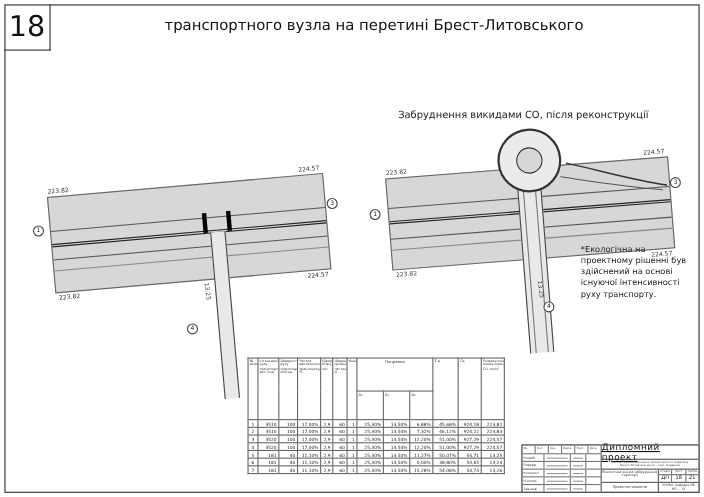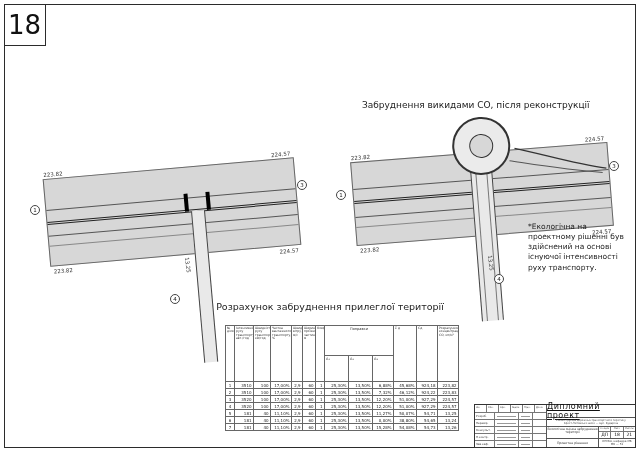--- a/index.html
+++ b/index.html
@@ -79,20 +79,21 @@
 <body>
 
 <div id="stage">
   <div class="frame"></div>
 
   <div class="corner-box">
     <span>18</span>
   </div>
 
   <div class="sheet-title">
+    <div>транспортного вузла на перетині Брест-Литовського</div>
   </div>
 
   <div class="diagram-caption" style="left:362px;top:100px;">Забруднення викидами СО, після реконструкції</div>
 
   <div style="position:absolute;left:38px;top:150px;width:270px;height:160px;">
     <div class="band" style="left:8px;top:18px;width:252px;height:88px;transform:rotate(-5deg);">
       <div class="elev" style="left:0;top:-8px;">223.82</div>
       <div class="elev" style="right:2px;top:-8px;">224.57</div>
       <div class="elev" style="right:2px;bottom:-9px;">224.57</div>
       <div class="elev" style="left:2px;bottom:-9px;">223.82</div>
@@ -141,21 +142,20 @@
     </div>
 
     <div class="note" style="left:183px;top:94px;">*Екологічна на проектному рішенні був здійснений на основі існуючої інтенсивності руху транспорту.</div>
 
     <div class="dim-label" style="left:138px;top:132px;transform:rotate(83deg);">13.25</div>
   </div>
   <div class="marker" style="left:336px;top:190px;">1</div>
   <div class="marker" style="left:609px;top:161px;">3</div>
   <div class="marker" style="left:494px;top:274px;">4</div>
 
-  <div class="calc-title">Розрахунок забруднення прилеглої території</div>
 
   <table class="calc">
     <colgroup>
       <col style="width:9px">
         <col style="width:19px">
         <col style="width:17px">
         <col style="width:21px">
       <col style="width:11px">
         <col style="width:13px">
         <col style="width:9px">

